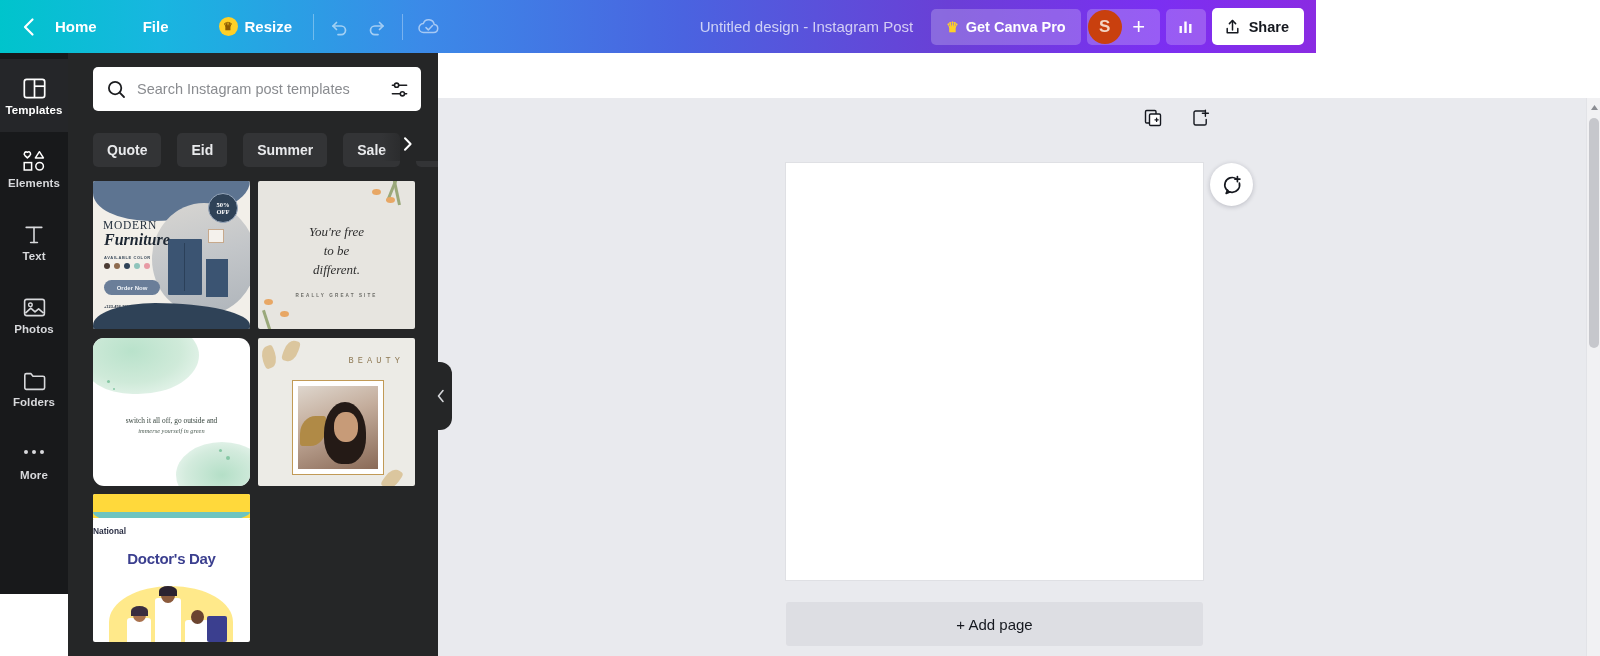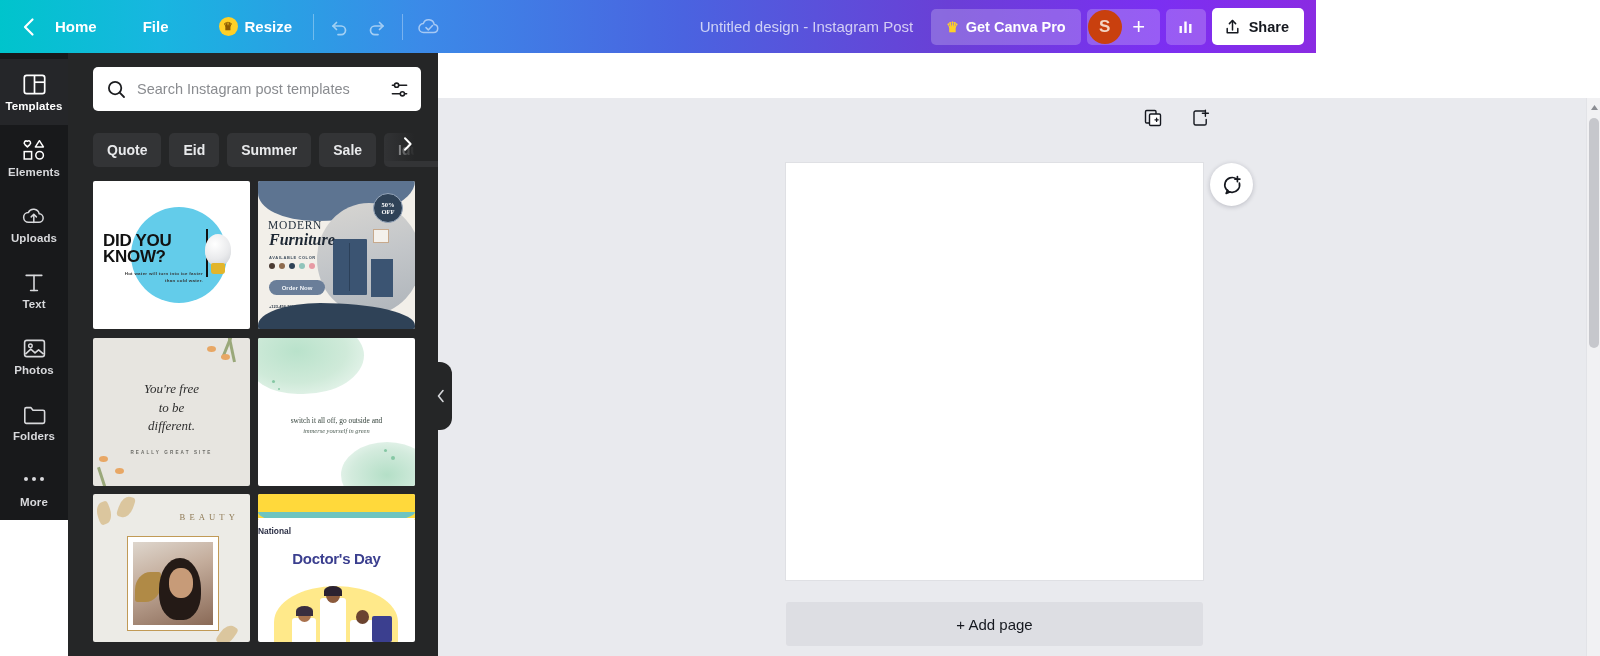--- a/index.html
+++ b/index.html
@@ -93,21 +93,21 @@
   .share-btn {
     height: 37px; padding: 0 15px 0 12px;
     background: #fff; color: #15181f;
     border-radius: 5px; display: flex; align-items: center; gap: 8px;
     font-size: 14.5px; font-weight: 600; cursor: pointer;
   }
 
   
   .rail {
     position: absolute; top: 53px; left: 0;
-    width: 68px; height: 467px;
+    width: 68px; height: 541px;
     background: #18191b;
     display: flex; flex-direction: column;
     align-items: center; padding-top: 6px;
   }
   .rail-item {
     width: 68px; height: 73px;
     display: flex; flex-direction: column;
     align-items: center; justify-content: center;
     gap: 5px; cursor: pointer; color: #d8d9dc;
   }
@@ -135,21 +135,21 @@
   }
   .search-input {
     flex: 1; border: none; outline: none;
     font-size: 14.5px; color: #4c1d95;
     font-family: "Liberation Sans", sans-serif;
     background: transparent;
   }
   .search-input::placeholder { color: #8a8c90; }
 
   .chips {
-    display: flex; align-items: center; gap: 8px;
+    display: flex; align-items: center; gap: 16px;
     padding: 16px 0 0 25px; position: relative;
     height: 62px;
   }
   .chip {
     height: 34px; padding: 0 14px;
     background: #333436; color: #e9eaec;
     border-radius: 5px; display: flex; align-items: center;
     font-size: 14px; font-weight: 600; cursor: pointer;
     white-space: nowrap; flex: 0 0 auto;
   }
@@ -296,21 +296,21 @@
   .t3 .fl {
     position: absolute; width: 3px; height: 26px;
     background: #9aa87a; transform-origin: bottom;
   }
   .t3 .pet {
     position: absolute; width: 9px; height: 6px;
     border-radius: 50%; background: #e8a765;
   }
 
   
-  .t4 { background: #fff; }
+  .t4 { background: #fff; border-radius: 11px; }
   .t4 .wc1 {
     position: absolute; left: -10px; top: -18px;
     width: 116px; height: 74px; border-radius: 50% 50% 55% 45%;
     background: radial-gradient(ellipse at 42% 42%, #b9e2cb 0%, #cfead9 52%, rgba(215,238,226,.25) 100%);
   }
   .t4 .wc2 {
     position: absolute; right: -18px; bottom: -22px;
     width: 92px; height: 66px; border-radius: 50%;
     background: radial-gradient(ellipse at 50% 50%, #b4dfc7 0%, #d3ebdd 55%, rgba(216,238,226,.2) 100%);
   }
@@ -324,21 +324,21 @@
     text-align: center; font-size: 6.4px; color: #4a5a51;
     font-style: italic; font-family: "Liberation Serif", serif;
   }
   .t4 .sp { position: absolute; border-radius: 50%; background: #86c7a4; }
 
   
   .t5 { background: #ecebe6; }
   .t5 .bt {
     position: absolute; right: 11px; top: 18px;
     font-size: 8.6px; color: #8f7a55; letter-spacing: 4.1px;
-    font-family: Liberation Serif, serif;
+    font-family: Liberation Mono, monospace;
   }
   .t5 .fr {
     position: absolute; left: 34px; top: 42px;
     width: 92px; height: 95px;
     border: 1px solid #c19a56; padding: 5px; background: #fff;
   }
   .t5 .ph {
     width: 100%; height: 100%;
     background: linear-gradient(160deg, #ded6cd 0%, #c4ad9c 40%, #8a6a57 100%);
     position: relative; overflow: hidden;
@@ -569,30 +569,20 @@
         <svg width="25" height="22" viewBox="0 0 25 22" fill="none">
           <path d="M3 5.6c-2-2.1.2-4.6 2.4-3.3C7.6.9 9.8 3.5 7.8 5.6l-2.4 2.3L3 5.6Z" stroke="#fff" stroke-width="1.5" stroke-linejoin="round"></path>
           <path d="M17.4 1.7l4 6.2h-8l4-6.2Z" stroke="#fff" stroke-width="1.5" stroke-linejoin="round"></path>
           <rect x="2.2" y="12.6" width="7.4" height="7.4" stroke="#fff" stroke-width="1.5"></rect>
           <circle cx="17.6" cy="16.3" r="3.8" stroke="#fff" stroke-width="1.5"></circle>
         </svg>
       </span>
       <span class="rl">Elements</span>
     </div>
 
-    <div class="rail-item">
-      <span class="rail-ico">
-        <svg width="24" height="21" viewBox="0 0 24 21" fill="none">
-          <path d="M6.6 16.2h10.1a4.2 4.2 0 0 0 .5-8.4A5.8 5.8 0 0 0 6.3 6.6 4.1 4.1 0 0 0 6.6 16.2Z" stroke="#d8d9dc" stroke-width="1.5" stroke-linejoin="round"></path>
-          <path d="M11.8 16.6V8.4" stroke="#d8d9dc" stroke-width="1.5" stroke-linecap="round"></path>
-          <path d="M9.2 10.9l2.6-2.6 2.6 2.6" stroke="#d8d9dc" stroke-width="1.5" stroke-linecap="round" stroke-linejoin="round"></path>
-        </svg>
-      </span>
-      <span class="rl">Uploads</span>
-    </div>
 
     <div class="rail-item">
       <span class="rail-ico">
         <svg width="22" height="21" viewBox="0 0 22 21" fill="none">
           <path d="M3.2 3.4h15.6" stroke="#d8d9dc" stroke-width="1.6" stroke-linecap="round"></path>
           <path d="M11 3.6v14.8" stroke="#d8d9dc" stroke-width="1.6" stroke-linecap="round"></path>
           <path d="M7.6 18.5h6.8" stroke="#d8d9dc" stroke-width="1.6" stroke-linecap="round"></path>
         </svg>
       </span>
       <span class="rl">Text</span>
@@ -665,31 +655,20 @@
         <div class="chips-next">
           <svg width="14" height="18" viewBox="0 0 14 18" fill="none">
             <path d="M4 3.2 9.6 9 4 14.8" stroke="#fff" stroke-width="2" stroke-linecap="round" stroke-linejoin="round"></path>
           </svg>
         </div>
       </div>
     </div>
 
     <div class="grid">
 
-      <div class="thumb t1">
-        <div class="circle"></div>
-        <div class="bar"></div>
-        <div class="bulb"></div>
-        <div class="base"></div>
-        <div class="txt">
-          <div>DID YOU</div>
-          <div>KNOW?</div>
-        </div>
-        <div class="sub">Hot water will turn into ice faster than cold water.</div>
-      </div>
 
       <div class="thumb t2">
         <div class="topwave"></div>
         <div class="photo">
           <div class="ward"></div>
           <div class="drawer"></div>
           <div class="frame"></div>
         </div>
         <div class="badge">
           <span>50%</span>

